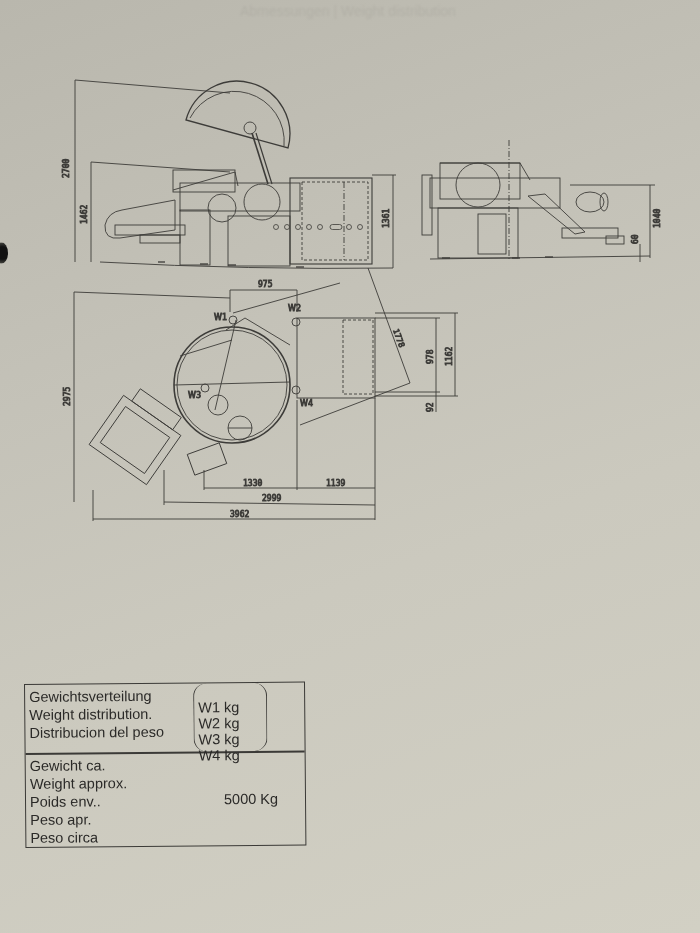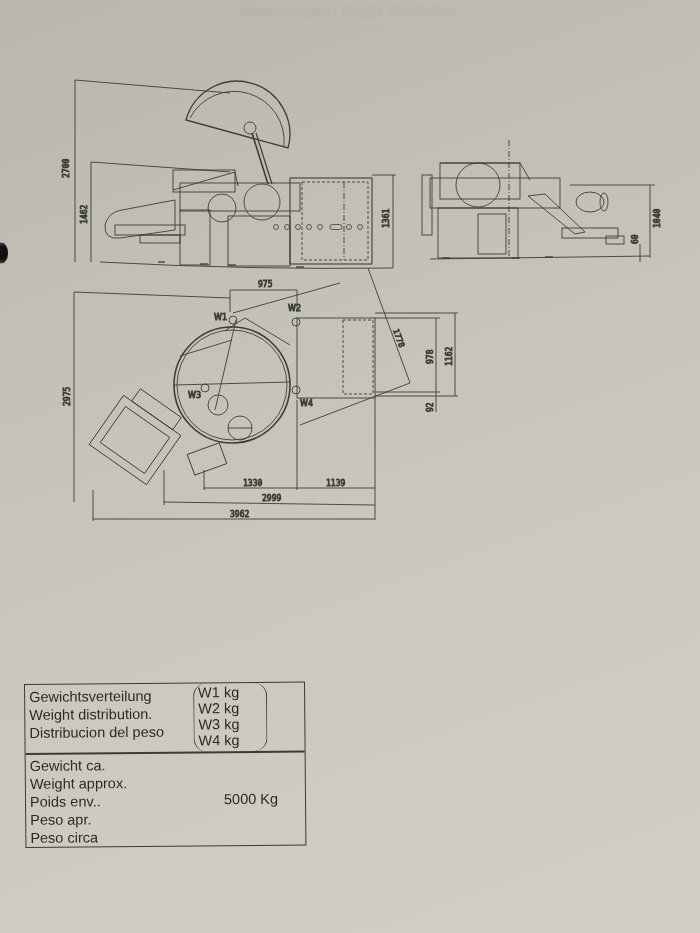--- a/index.html
+++ b/index.html
@@ -25,21 +25,21 @@
     .lbl { font-family: "DejaVu Sans", sans-serif; font-size: 8px; fill: #2e2d2a; }
 
     
     .wtable {
       position: absolute; left: 24px; top: 684px; width: 279px;
       border: 1.3px solid #3b3a37; font-size: 14.5px; color: #2b2a28;
       transform: rotate(-0.5deg); transform-origin: left top;
     }
     .wt-top { display: flex; border-bottom: 2px solid #3b3a37; height: 68px; }
     .wt-langs { width: 160px; padding: 3px 4px; line-height: 18px; }
-    .wt-keys { width: 64px; border-left: 1.3px solid #3b3a37; border-right: 1.3px solid #3b3a37; padding: 1px 4px; line-height: 16px; border-radius: 13px; }
+    .wt-keys { width: 64px; border-left: 1.3px solid #3b3a37; border-right: 1.3px solid #3b3a37; padding: 16px 4px; line-height: 16px; border-radius: 13px; }
     .wt-vals { flex: 1; text-align: right; padding: 1px 4px; line-height: 16px; }
     .wt-bottom { display: flex; height: 92px; }
     .wt-blangs { width: 160px; padding: 2px 4px; line-height: 18px; }
     .wt-total { flex: 1; display: flex; align-items: center; padding-left: 30px; }
   </style>
 </head>
 <body>
 
 <div class="page">
   <div class="faded-header">Abmessungen | Weight distribution</div>

